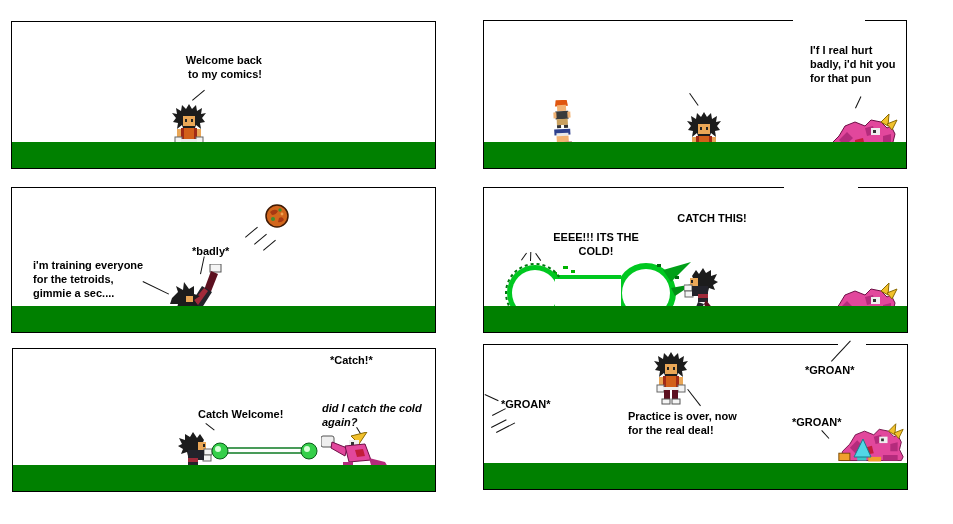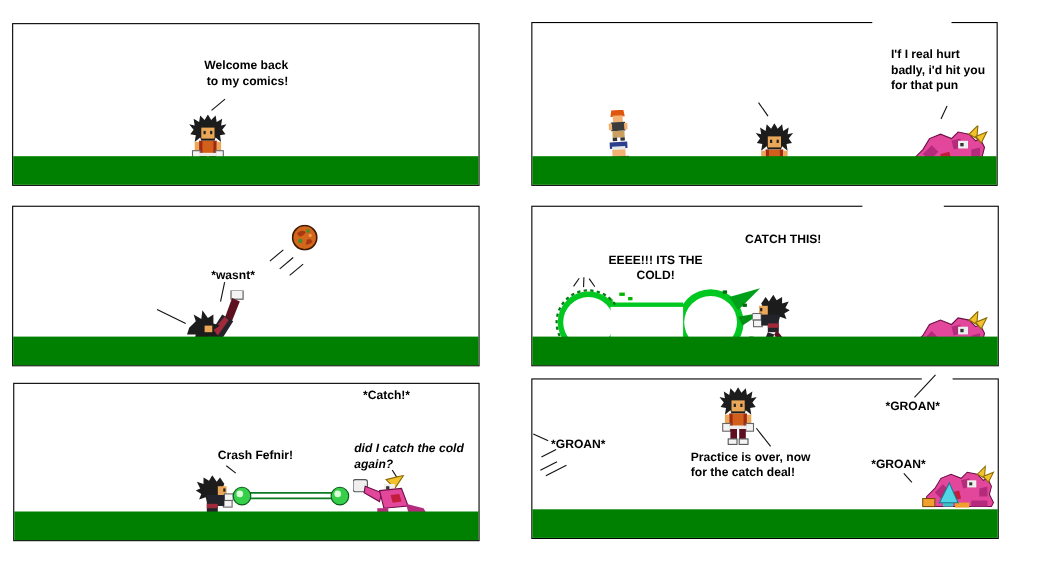--- a/index.html
+++ b/index.html
@@ -155,22 +155,25 @@
     <svg width="34" height="53" class="flip" style="left:203px;top:91px;">
         <use href="#hero-stand"></use>
       </svg>
     <svg width="74" height="44" style="left:341px;top:93px;">
         <use href="#fefnir-pile"></use>
       </svg>
     <div class="ground"></div>
   </div>
 
   <div class="panel" id="panel-3">
+    <div class="speech" style="left:21px;top:70px;width:140px;">i'm training everyone
+for the tetroids,
+gimmie a sec....</div>
     <div class="ptr" style="left:131px;top:93px;width:29px;transform:rotate(26deg);"></div>
-    <div class="speech" style="left:180px;top:56px;width:60px;">*wasnt*</div>
+    <div class="speech" style="left:180px;top:56px;width:60px;">*badly*</div>
     <div class="ptr" style="left:188px;top:86px;width:18px;transform:rotate(-78deg);"></div>
     <svg width="24" height="24" style="left:253px;top:16px;">
         <use href="#ball"></use>
       </svg>
     <div class="dash" style="left:233px;top:49px;width:16px;transform:rotate(-40deg);"></div>
     <div class="dash" style="left:242px;top:56px;width:16px;transform:rotate(-40deg);"></div>
     <div class="dash" style="left:251px;top:62px;width:16px;transform:rotate(-40deg);"></div>
     <svg width="56" height="60" style="left:158px;top:76px;">
         <use href="#hero-kick"></use>
       </svg>
@@ -214,21 +217,21 @@
         <use href="#hero-blast"></use>
       </svg>
     <svg width="74" height="44" style="left:341px;top:95px;">
         <use href="#fefnir-pile"></use>
       </svg>
     <div class="ground"></div>
   </div>
 
   <div class="panel" id="panel-5">
     <div class="speech" style="left:317px;top:4px;width:70px;">*Catch!*</div>
-    <div class="speech" style="left:185px;top:58px;width:100px;">Crash Fefnir!</div>
+    <div class="speech" style="left:185px;top:58px;width:100px;">Catch Welcome!</div>
     <div class="ptr" style="left:193px;top:74px;width:11px;transform:rotate(38deg);"></div>
     <div class="speech" style="left:309px;top:52px;width:115px;font-style:italic;">did I catch the cold
 again?</div>
     <div class="ptr" style="left:344px;top:78px;width:9px;transform:rotate(58deg);"></div>
     <svg width="34" height="50" class="flip" style="left:165px;top:83px;">
         <use href="#hero-blast"></use>
       </svg>
     <svg width="110" height="20" style="left:197px;top:92px;">
       <line x1="16" y1="7" x2="94" y2="7" stroke="#0c7a22" stroke-width="1.5"></line>
       <line x1="16" y1="12" x2="94" y2="12" stroke="#0c7a22" stroke-width="1.5"></line>
@@ -247,21 +250,21 @@
     <div class="speech" style="left:17px;top:52px;width:60px;">*GROAN*</div>
     <div class="dash" style="left:1px;top:49px;width:15px;transform:rotate(25deg);"></div>
     <div class="dash" style="left:8px;top:70px;width:15px;transform:rotate(-27deg);"></div>
     <div class="dash" style="left:7px;top:82px;width:17px;transform:rotate(-27deg);"></div>
     <div class="dash" style="left:12px;top:87px;width:21px;transform:rotate(-27deg);"></div>
     <svg width="34" height="53" style="left:170px;top:7px;">
         <use href="#hero-stand"></use>
       </svg>
     <div class="ptr" style="left:204px;top:44px;width:21px;transform:rotate(52deg);"></div>
     <div class="speech" style="left:144px;top:64px;width:130px;">Practice is over, now
-for the catch deal!</div>
+for the real deal!</div>
     <div class="speech" style="left:321px;top:18px;width:60px;">*GROAN*</div>
     <div class="speech" style="left:308px;top:70px;width:60px;">*GROAN*</div>
     <div class="ptr" style="left:338px;top:85px;width:11px;transform:rotate(48deg);"></div>
     <svg width="68" height="46" style="left:353px;top:78px;">
       <use href="#fefnir-pile" width="68" height="42"></use>
       <polygon points="26,16 34,34 17,34" fill="#52d6e6" stroke="#1a7a8a"></polygon>
     </svg>
     <div class="ground"></div>
   </div>
 

